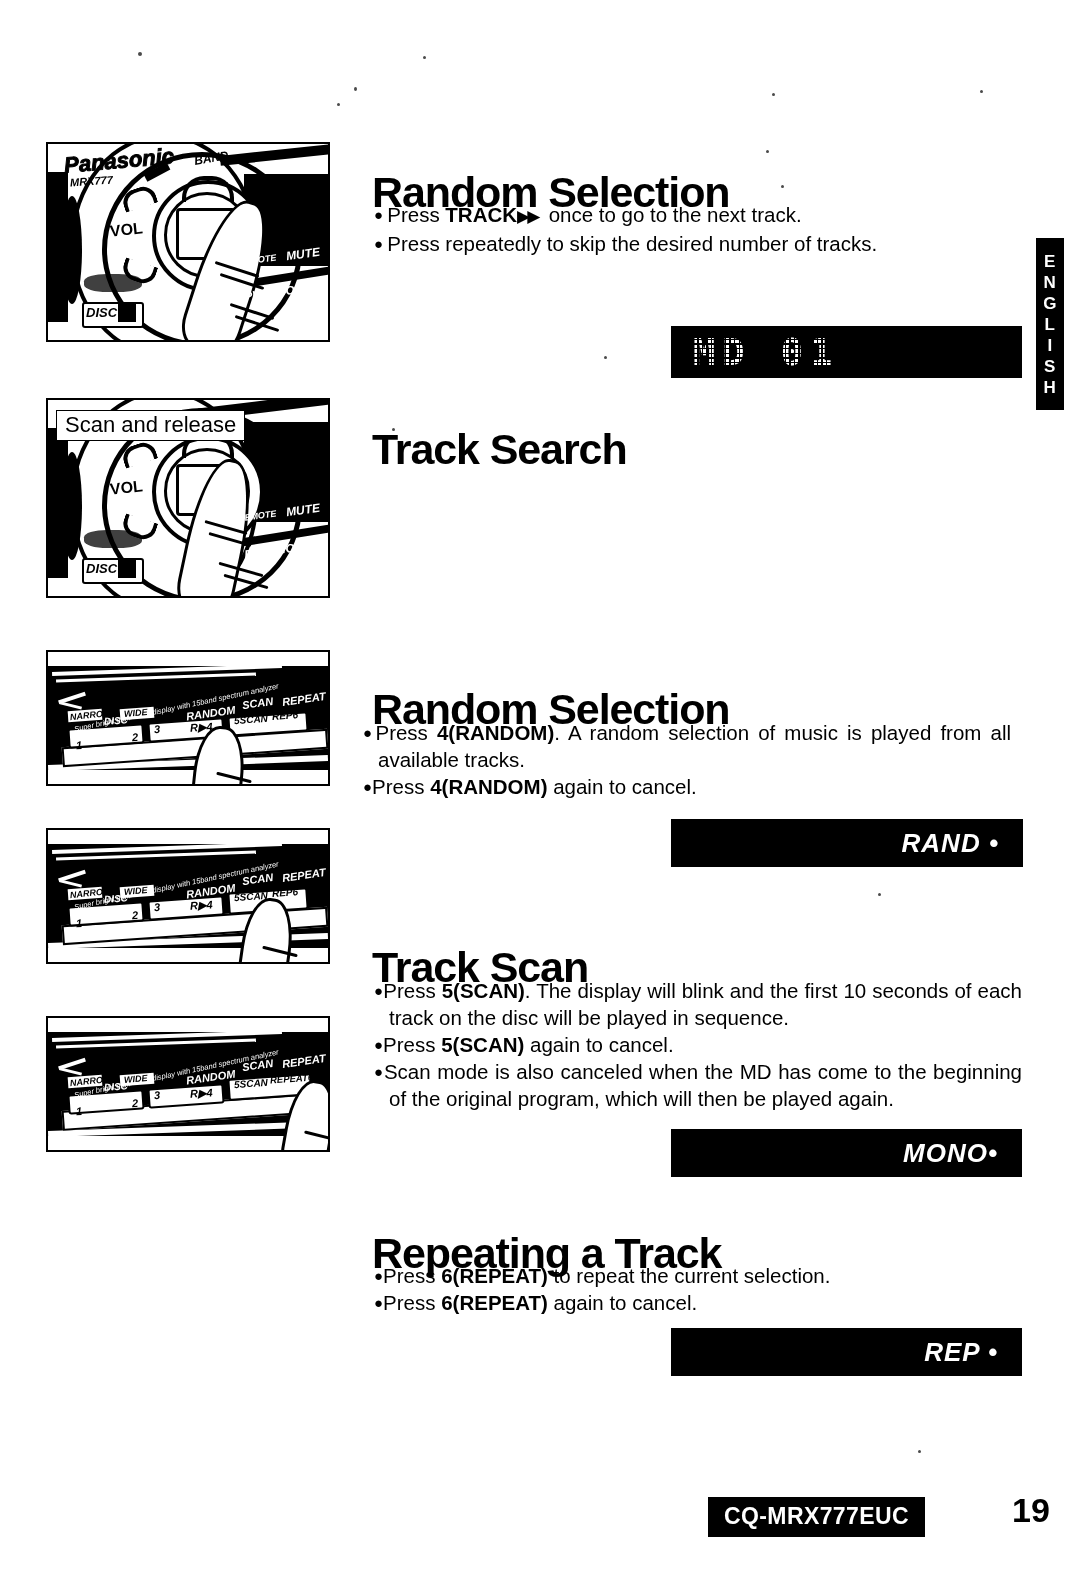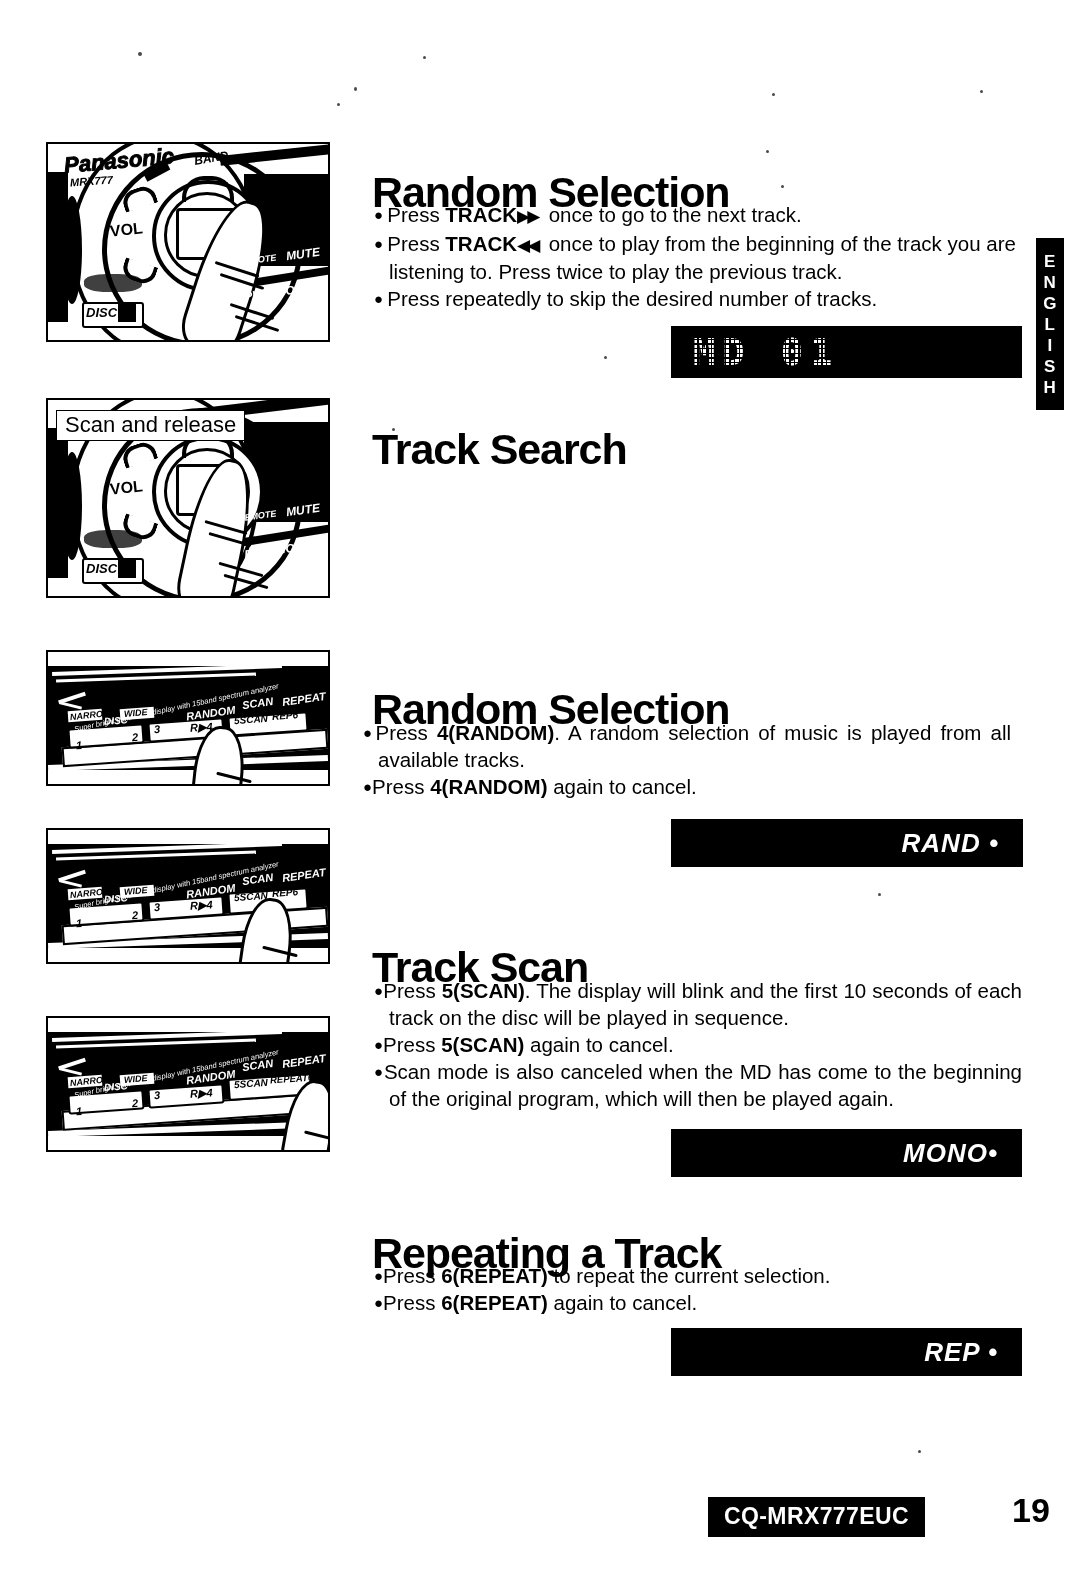--- a/index.html
+++ b/index.html
@@ -367,21 +367,20 @@
 
     <div class="finger" style="left:238px;top:62px;width:42px;height:82px;transform:rotate(10deg);"></div>
     <div class="fingerline" style="left:256px;top:116px;width:30px;transform:rotate(14deg);"></div>
   </div>
 </div>
 
 <h1 class="h1" style="left:372px;top:142px;">Random Selection</h1>
 
 <div class="body" style="left:374px;top:201px;width:648px;">
   <p><span class="bul">●&nbsp;</span>Press <span class="b">TRACK<span class="arr">▶▶</span></span>&nbsp; once to go to the next track.</p>
-  <p><span class="bul">●&nbsp;</span>Press <span class="b">TRACK<span class="arr">◀◀</span></span>&nbsp; once to play from the beginning of the track you are listening to. Press twice to play the previous track.</p>
   <p><span class="bul">●&nbsp;</span>Press repeatedly to skip the desired number of tracks.</p>
 </div>
 
 <div class="lcd" style="left:671px;top:326px;width:351px;height:52px;justify-content:flex-start;">
   <div class="lcd-dot-wrap">
     <span class="lcd-dot">MD  01</span>
     <div class="dotmask"></div>
   </div>
 </div>
 

